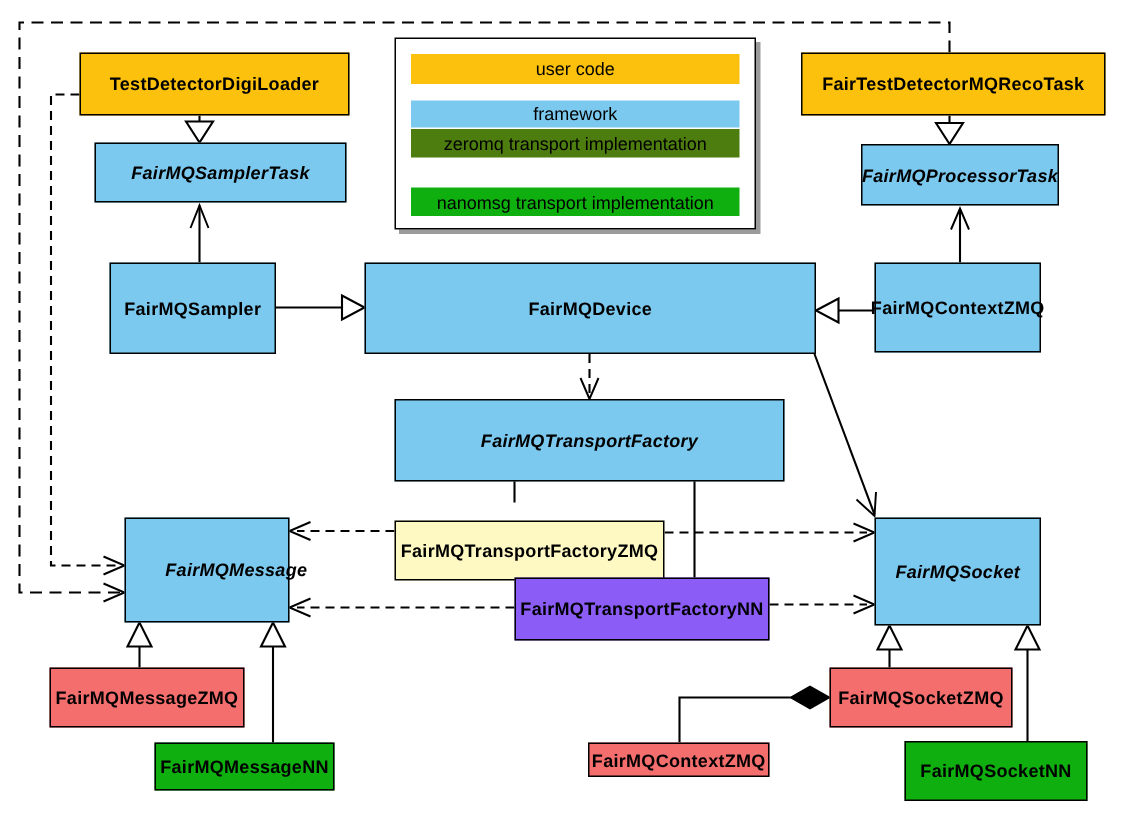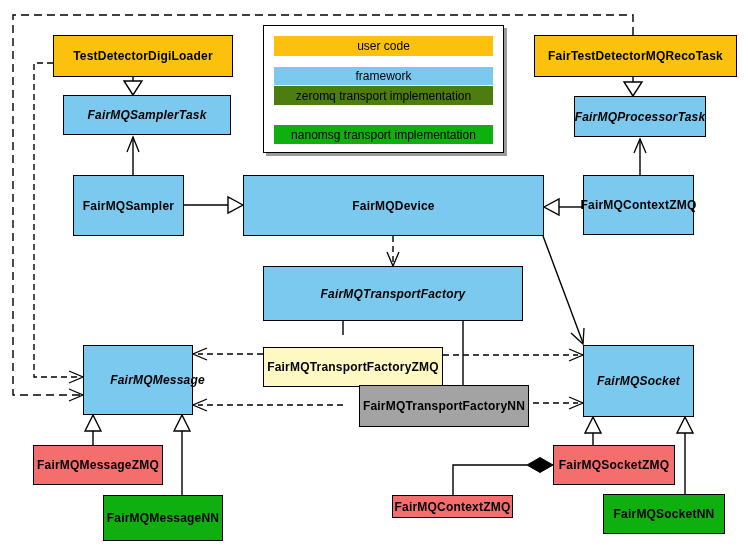--- a/index.html
+++ b/index.html
@@ -162,22 +162,22 @@
 
   <div class="node" style="left: 53px; top: 35px; width: 180px; height: 42px; background: rgb(252, 193, 13);">TestDetectorDigiLoader</div>
   <div class="node" style="left: 534px; top: 35px; width: 203px; height: 42px; background: rgb(252, 193, 13);">FairTestDetectorMQRecoTask</div>
   <div class="node abstract" style="left: 63px; top: 95px; width: 168px; height: 40px; background: rgb(124, 201, 239);">FairMQSamplerTask</div>
   <div class="node abstract" style="left: 574px; top: 96px; width: 132px; height: 41px; background: rgb(124, 201, 239);">FairMQProcessorTask</div>
   <div class="node" style="left: 73px; top: 175px; width: 111px; height: 61px; background: rgb(124, 201, 239);">FairMQSampler</div>
   <div class="node" style="left: 243px; top: 175px; width: 301px; height: 61px; background: rgb(124, 201, 239);">FairMQDevice</div>
   <div class="node" style="left: 583px; top: 175px; width: 111px; height: 60px; background: rgb(124, 201, 239);">FairMQContextZMQ</div>
   <div class="node abstract" style="left: 263px; top: 266px; width: 260px; height: 55px; background: rgb(124, 201, 239); font-style: italic;">FairMQTransportFactory</div>
   <div class="node" style="left: 263px; top: 335px; width: 180px; height: 40px; background: #fef9c3; margin-top: 12px;">FairMQTransportFactoryZMQ</div>
-  <div class="node" style="left: 343px; top: 385px; width: 170px; height: 42px; background: #a3a3a3; margin-left: 16px;">FairMQTransportFactoryNN</div>
+  <div class="node" style="left: 343px; top: 385px; width: 170px; height: 42px; background: #8b5cf6;">FairMQTransportFactoryNN</div>
   <div class="node abstract" style="left: 83px; top: 345px; width: 110px; height: 70px; background: rgb(124, 201, 239); padding-left: 39px;">FairMQMessage</div>
   <div class="node abstract" style="left: 583px; top: 345px; width: 111px; height: 72px; background: rgb(124, 201, 239);">FairMQSocket</div>
   <div class="node" style="left: 33px; top: 445px; width: 130px; height: 40px; background: rgb(245, 110, 110);">FairMQMessageZMQ</div>
-  <div class="node" style="left: 103px; top: 495px; width: 120px; height: 46px; background: rgb(15, 175, 15);">FairMQMessageNN</div>
+  <div class="node" style="left: 103px; top: 495px; width: 120px; height: 32px; background: rgb(15, 175, 15);">FairMQMessageNN</div>
   <div class="node" style="left: 553px; top: 445px; width: 122px; height: 40px; background: rgb(245, 110, 110);">FairMQSocketZMQ</div>
   <div class="node" style="left: 603px; top: 494px; width: 122px; height: 40px; background: rgb(15, 175, 15);">FairMQSocketNN</div>
   <div class="node" style="left: 392px; top: 495px; width: 121px; height: 23px; background: rgb(245, 110, 110);">FairMQContextZMQ</div>
 
 </div>
 
 </body></html>

